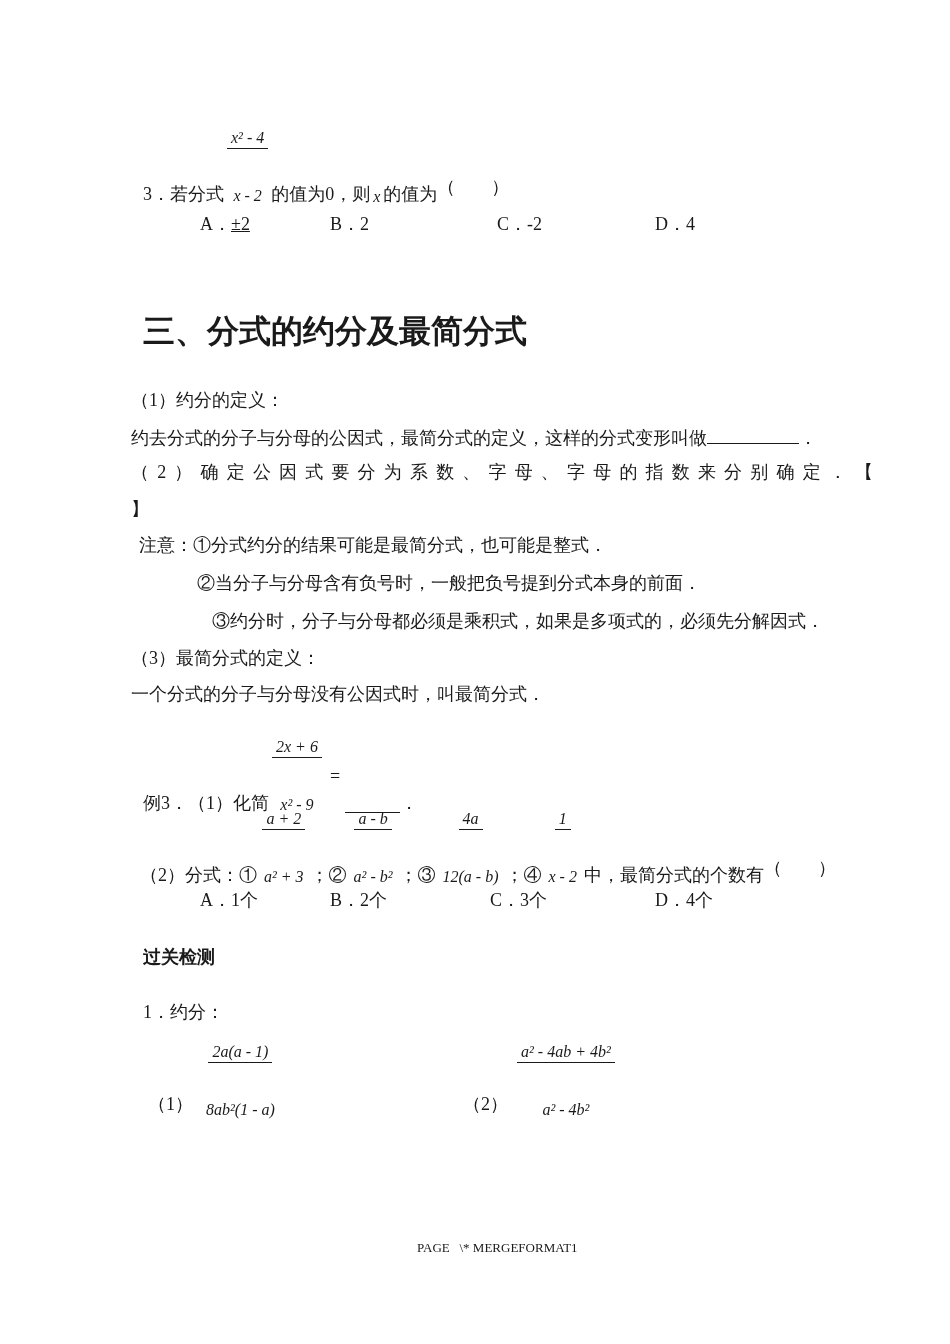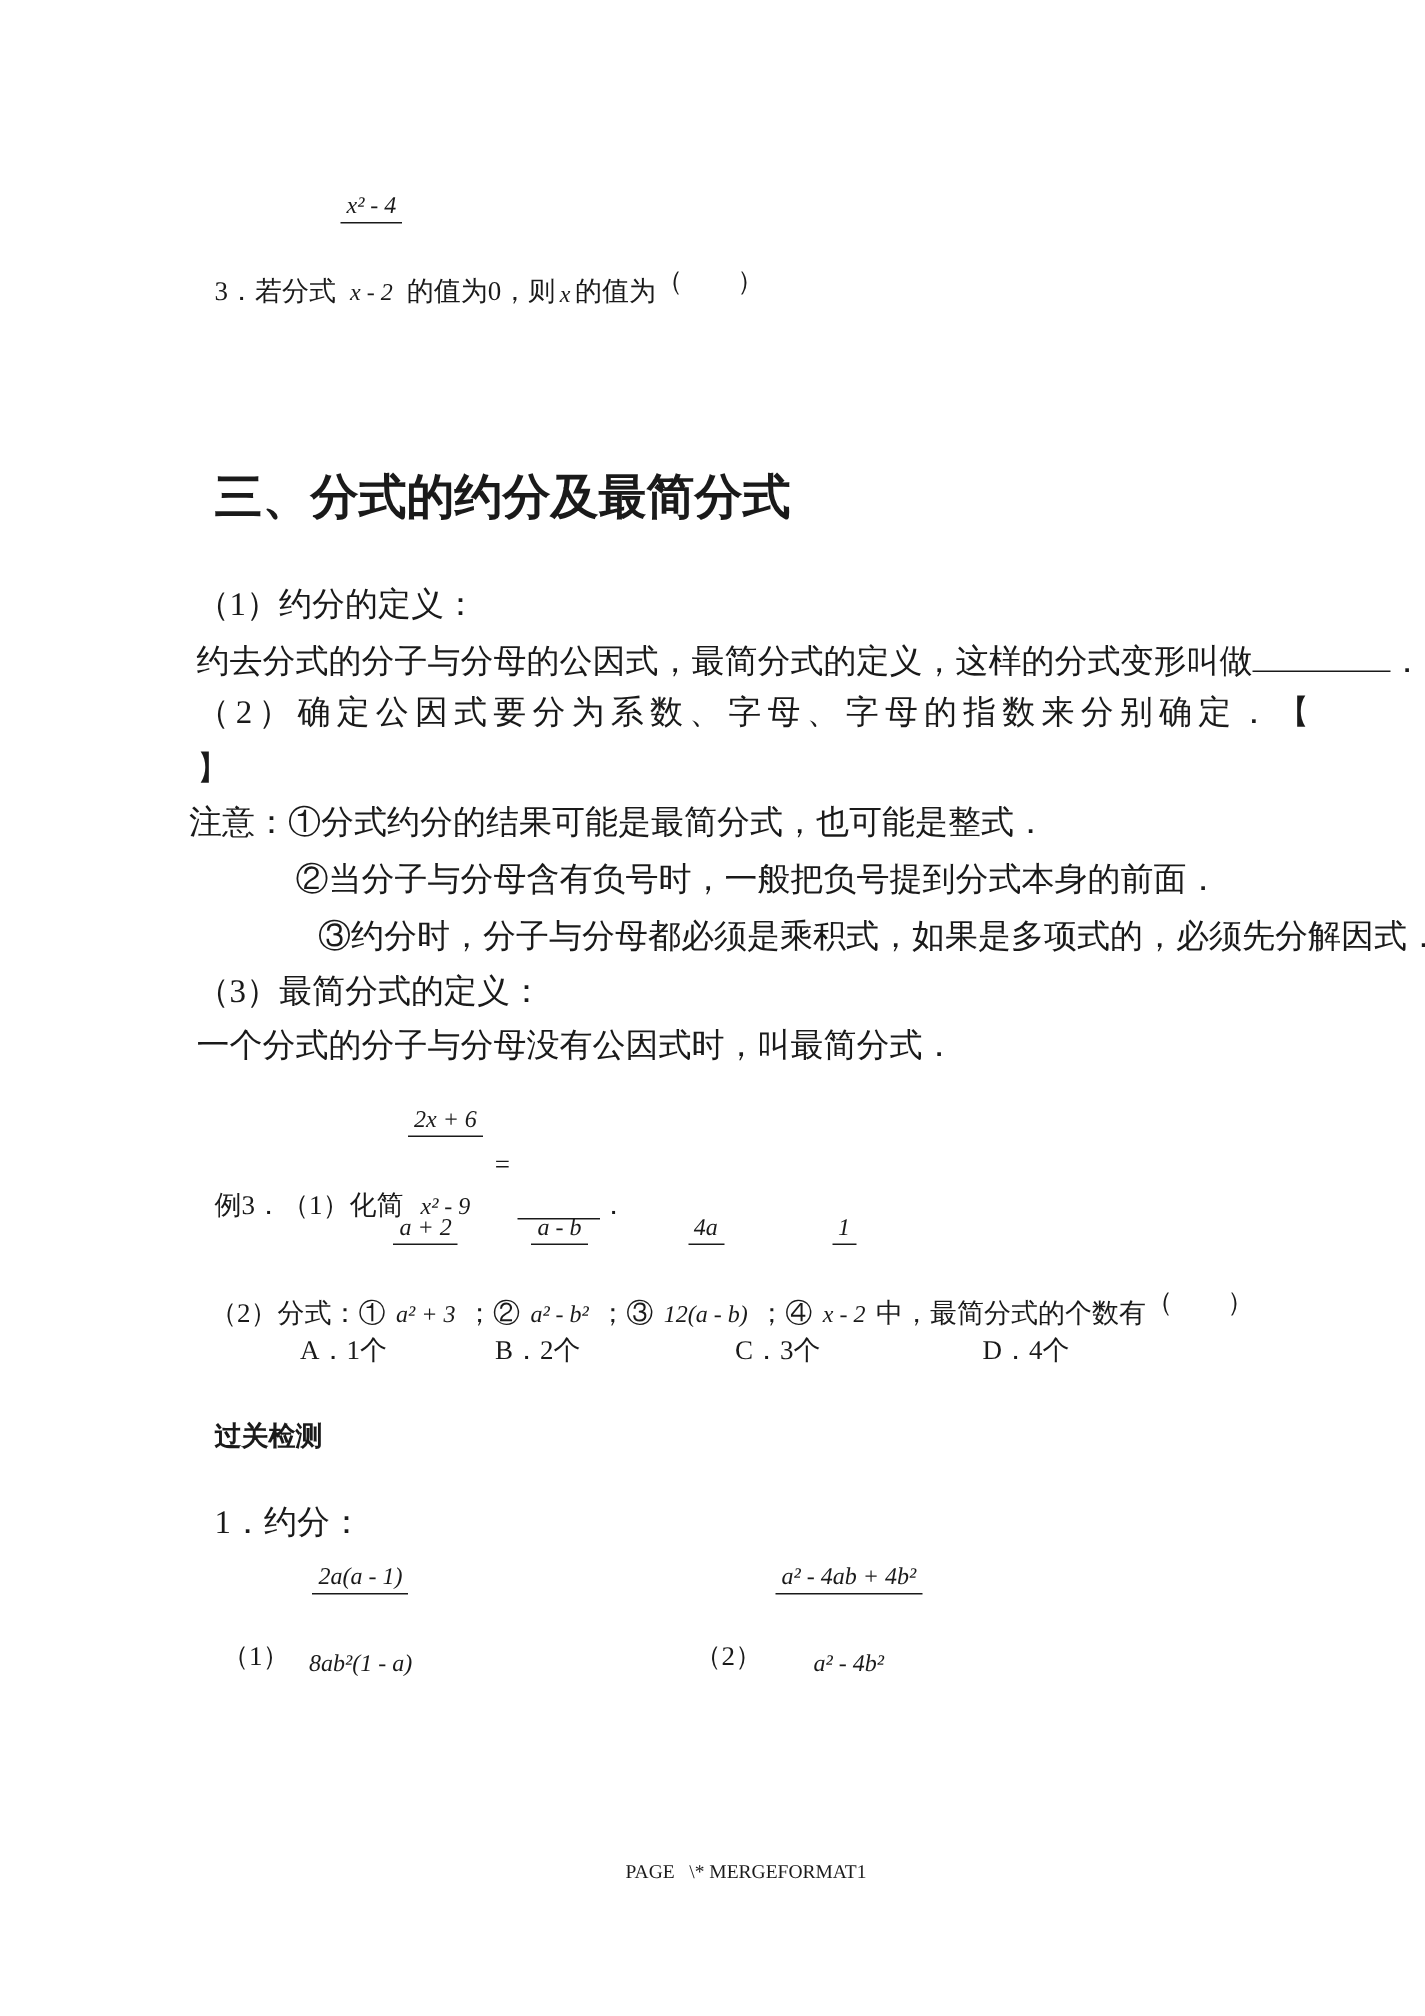--- a/index.html
+++ b/index.html
@@ -1,21 +1,21 @@
 <!DOCTYPE html>
 <html><head>
 <meta charset="utf-8">
 <style>
   html,body { margin:0; padding:0; background:#ffffff; }
   .page {
     position:relative; width:950px; height:1344px; background:#ffffff;
     font-family:"Liberation Serif","DejaVu Serif",serif; color:#1a1a1a;
     overflow:hidden;
   }
-  .p { position:absolute; font-size:22px; white-space:nowrap; }
+  .p { position:absolute; font-size:18px; white-space:nowrap; }
   .mline { position:absolute; display:flex; align-items:flex-end; font-size:18px; white-space:pre; }
   .frac { display:inline-flex; flex-direction:column; align-items:center;
           font-size:16px; font-style:italic; line-height:1.15; margin:0 3px;gap:37px; }
   .frac .num { border-bottom:1px solid #1a1a1a; padding:0 4px 1px; }
   .frac .den { padding:1px 4px 0; }
   .heading { font-family:"Liberation Sans","DejaVu Sans",sans-serif; font-weight:bold; font-size:32px; }
   .sub-heading { font-family:"Liberation Sans","DejaVu Sans",sans-serif; font-weight:bold; font-size:18px; }
   .blank { display:inline-block; border-bottom:1px solid #1a1a1a; height:1.05em; }
   .raise { position:relative; top:-7px; }
   .optrow { position:absolute; left:0; width:950px; height:30px; }
@@ -38,32 +38,38 @@
     <span class="frac">
       <span class="num">x² - 4</span>
       <span class="den">x - 2</span>
     </span>
     <span>的值为0，则</span>
     <span class="var">x</span>
     <span>的值为</span>
     <span class="raise">（　　）</span>
   </div>
 
+  <div class="optrow" style="top:212px;">
+    <span class="opt" style="left:200px;"><span>A．</span><span class="ul-val">±2</span></span>
+    <span class="opt" style="left:330px;"><span>B．</span><span>2</span></span>
+    <span class="opt" style="left:497px;"><span>C．</span><span>-2</span></span>
+    <span class="opt" style="left:655px;"><span>D．</span><span>4</span></span>
+  </div>
 
   <div class="p heading" style="left:143px; top:310px;">三、分式的约分及最简分式</div>
 
   <div class="p" style="left:131px; top:388px;">（1）约分的定义：</div>
   <div class="p" style="left:131px; top:424px;">
     <span>约去分式的分子与分母的公因式，最简分式的定义，这样的分式变形叫做</span><span class="blank" style="width:92px;"></span><span>．</span>
   </div>
 
   <div class="p justify" style="left:131px; top:460px; width:742px;">（2）确定公因式要分为系数、字母、字母的指数来分别确定．【</div>
   <div class="p" style="left:131px; top:497px;">】</div>
 
-  <div class="p" style="left:126px; top:533px;text-align:center;">注意：①分式约分的结果可能是最简分式，也可能是整式．</div>
+  <div class="p" style="left:139px; top:533px;text-align:center;">注意：①分式约分的结果可能是最简分式，也可能是整式．</div>
   <div class="p" style="left:197px; top:571px;">②当分子与分母含有负号时，一般把负号提到分式本身的前面．</div>
   <div class="p" style="left:212px; top:609px;">③约分时，分子与分母都必须是乘积式，如果是多项式的，必须先分解因式．</div>
 
   <div class="p" style="left:131px; top:646px;">（3）最简分式的定义：</div>
   <div class="p" style="left:131px; top:682px;">一个分式的分子与分母没有公因式时，叫最简分式．</div>
 
   <div class="mline" style="left:143px; top:738px;">
     <span>例3．（1）化简</span>
     <span class="frac">
       <span class="num">2x + 6</span>

